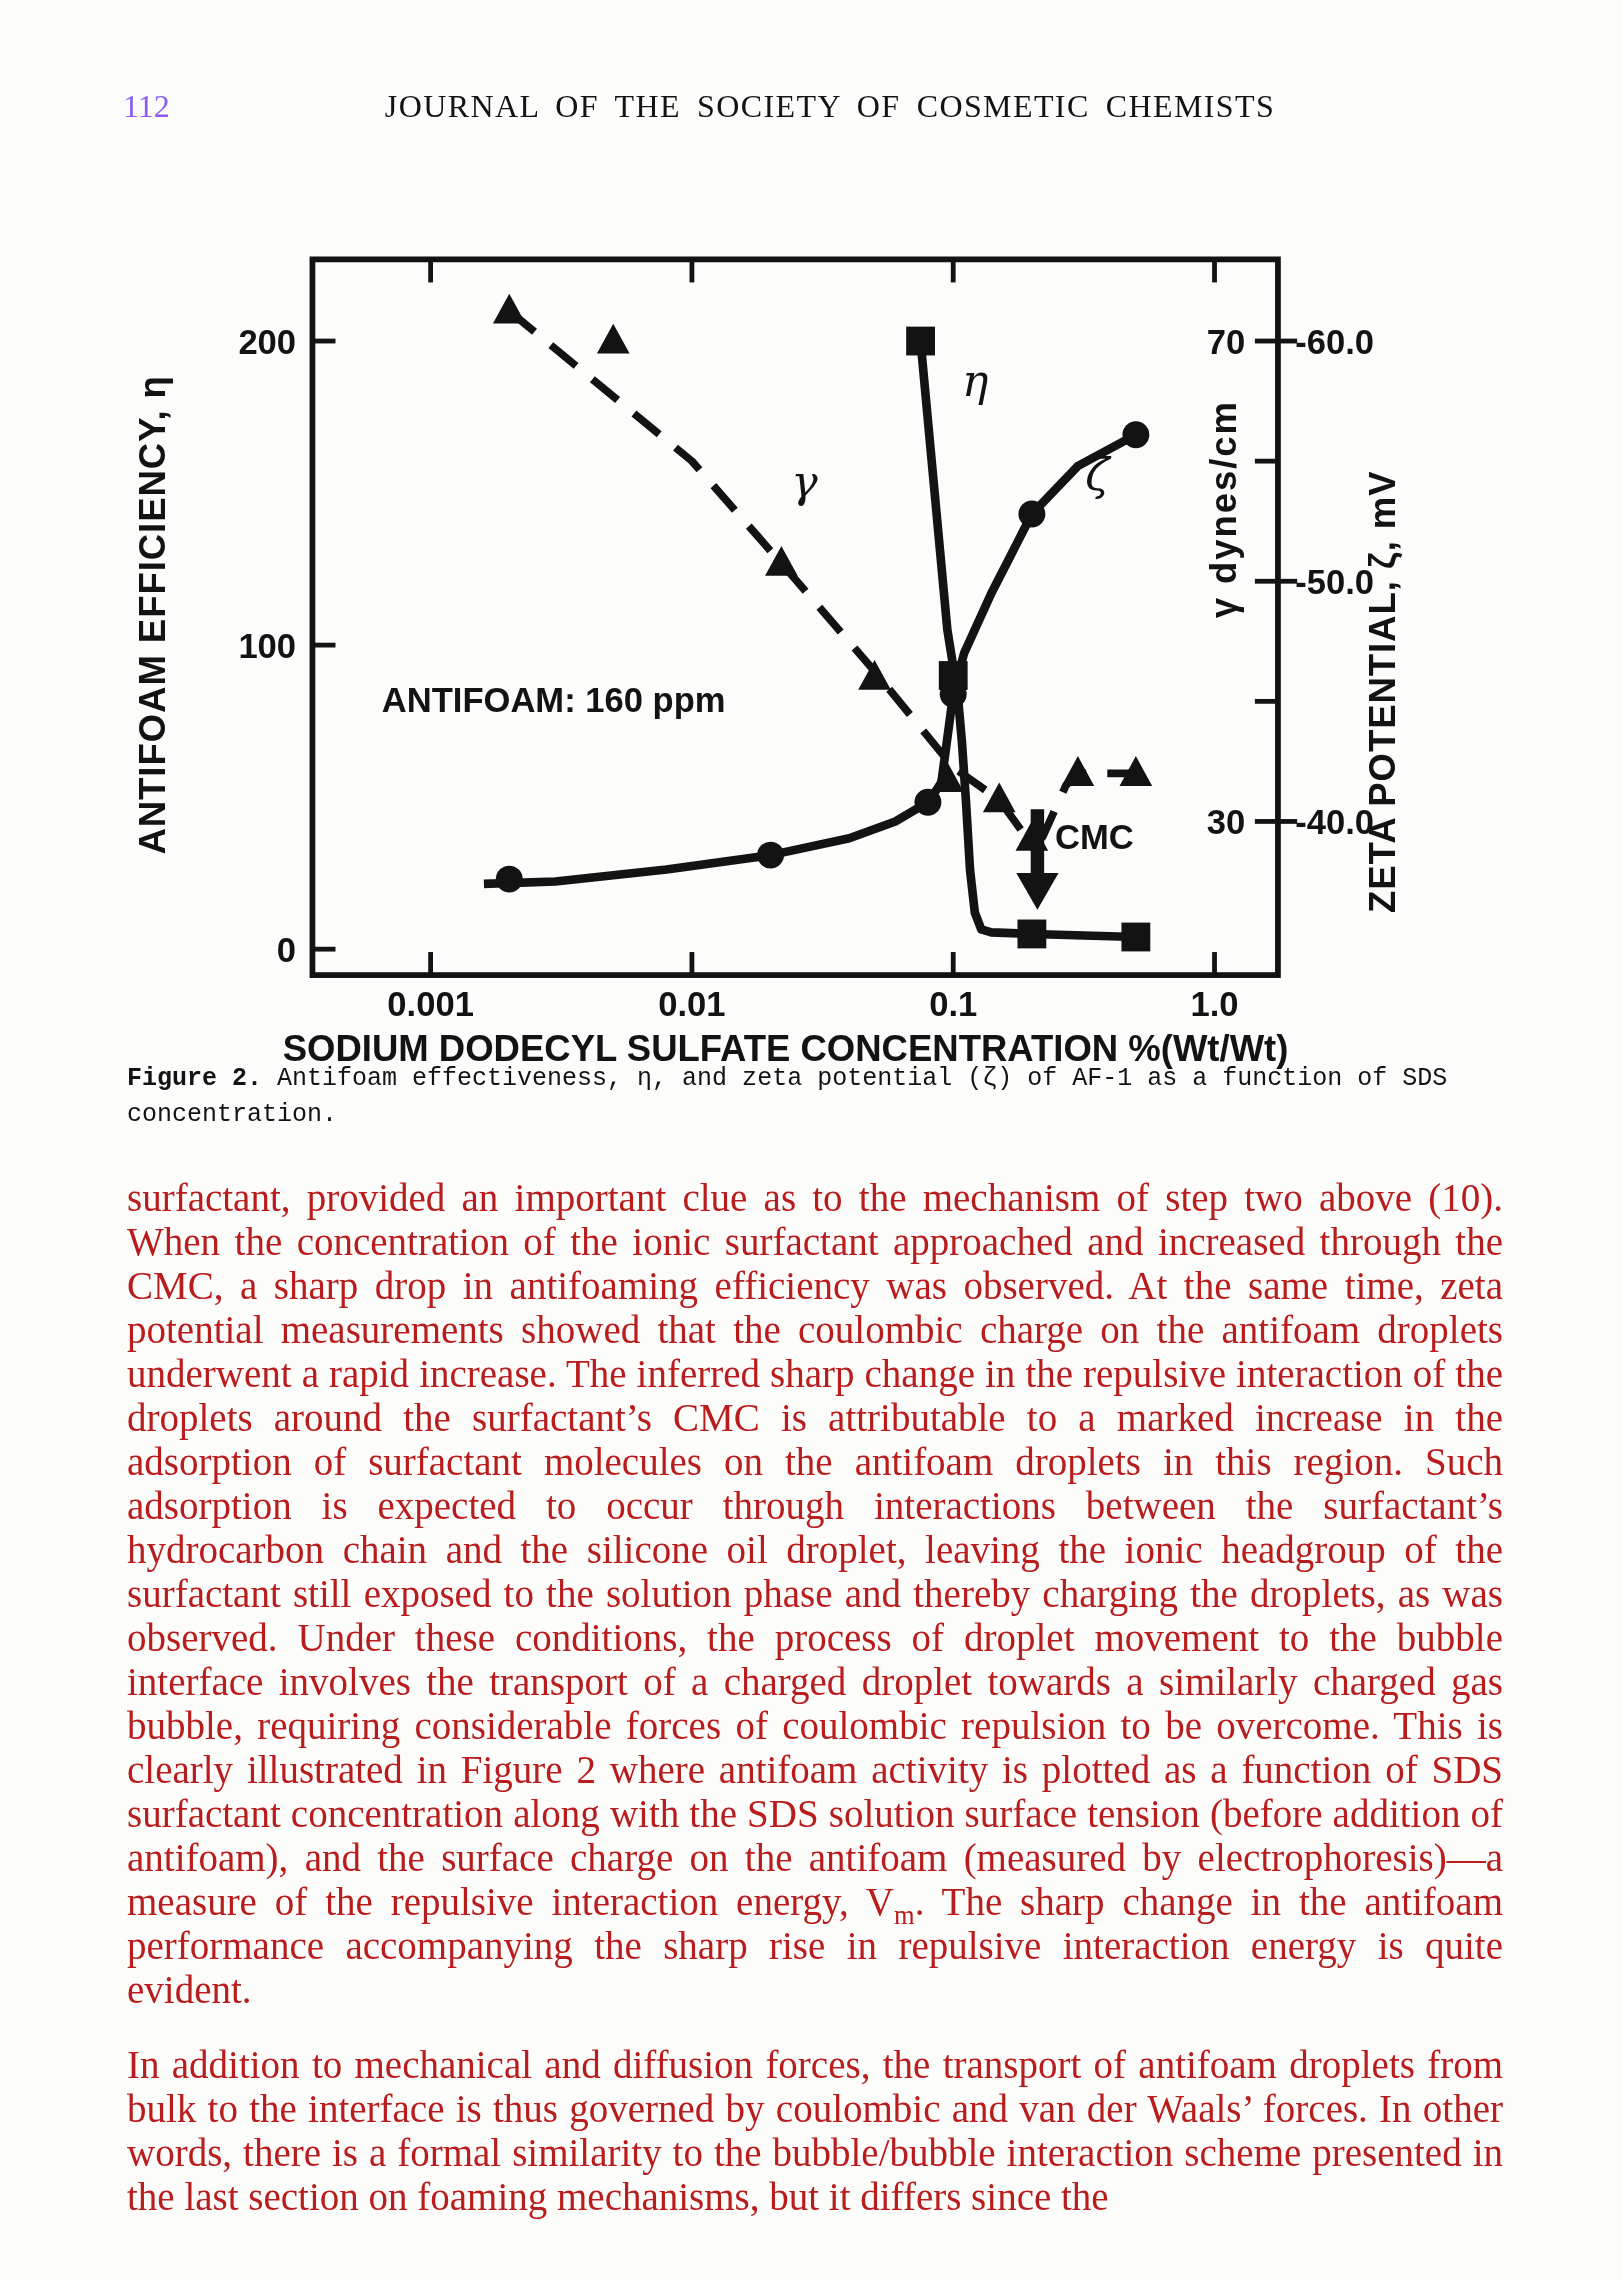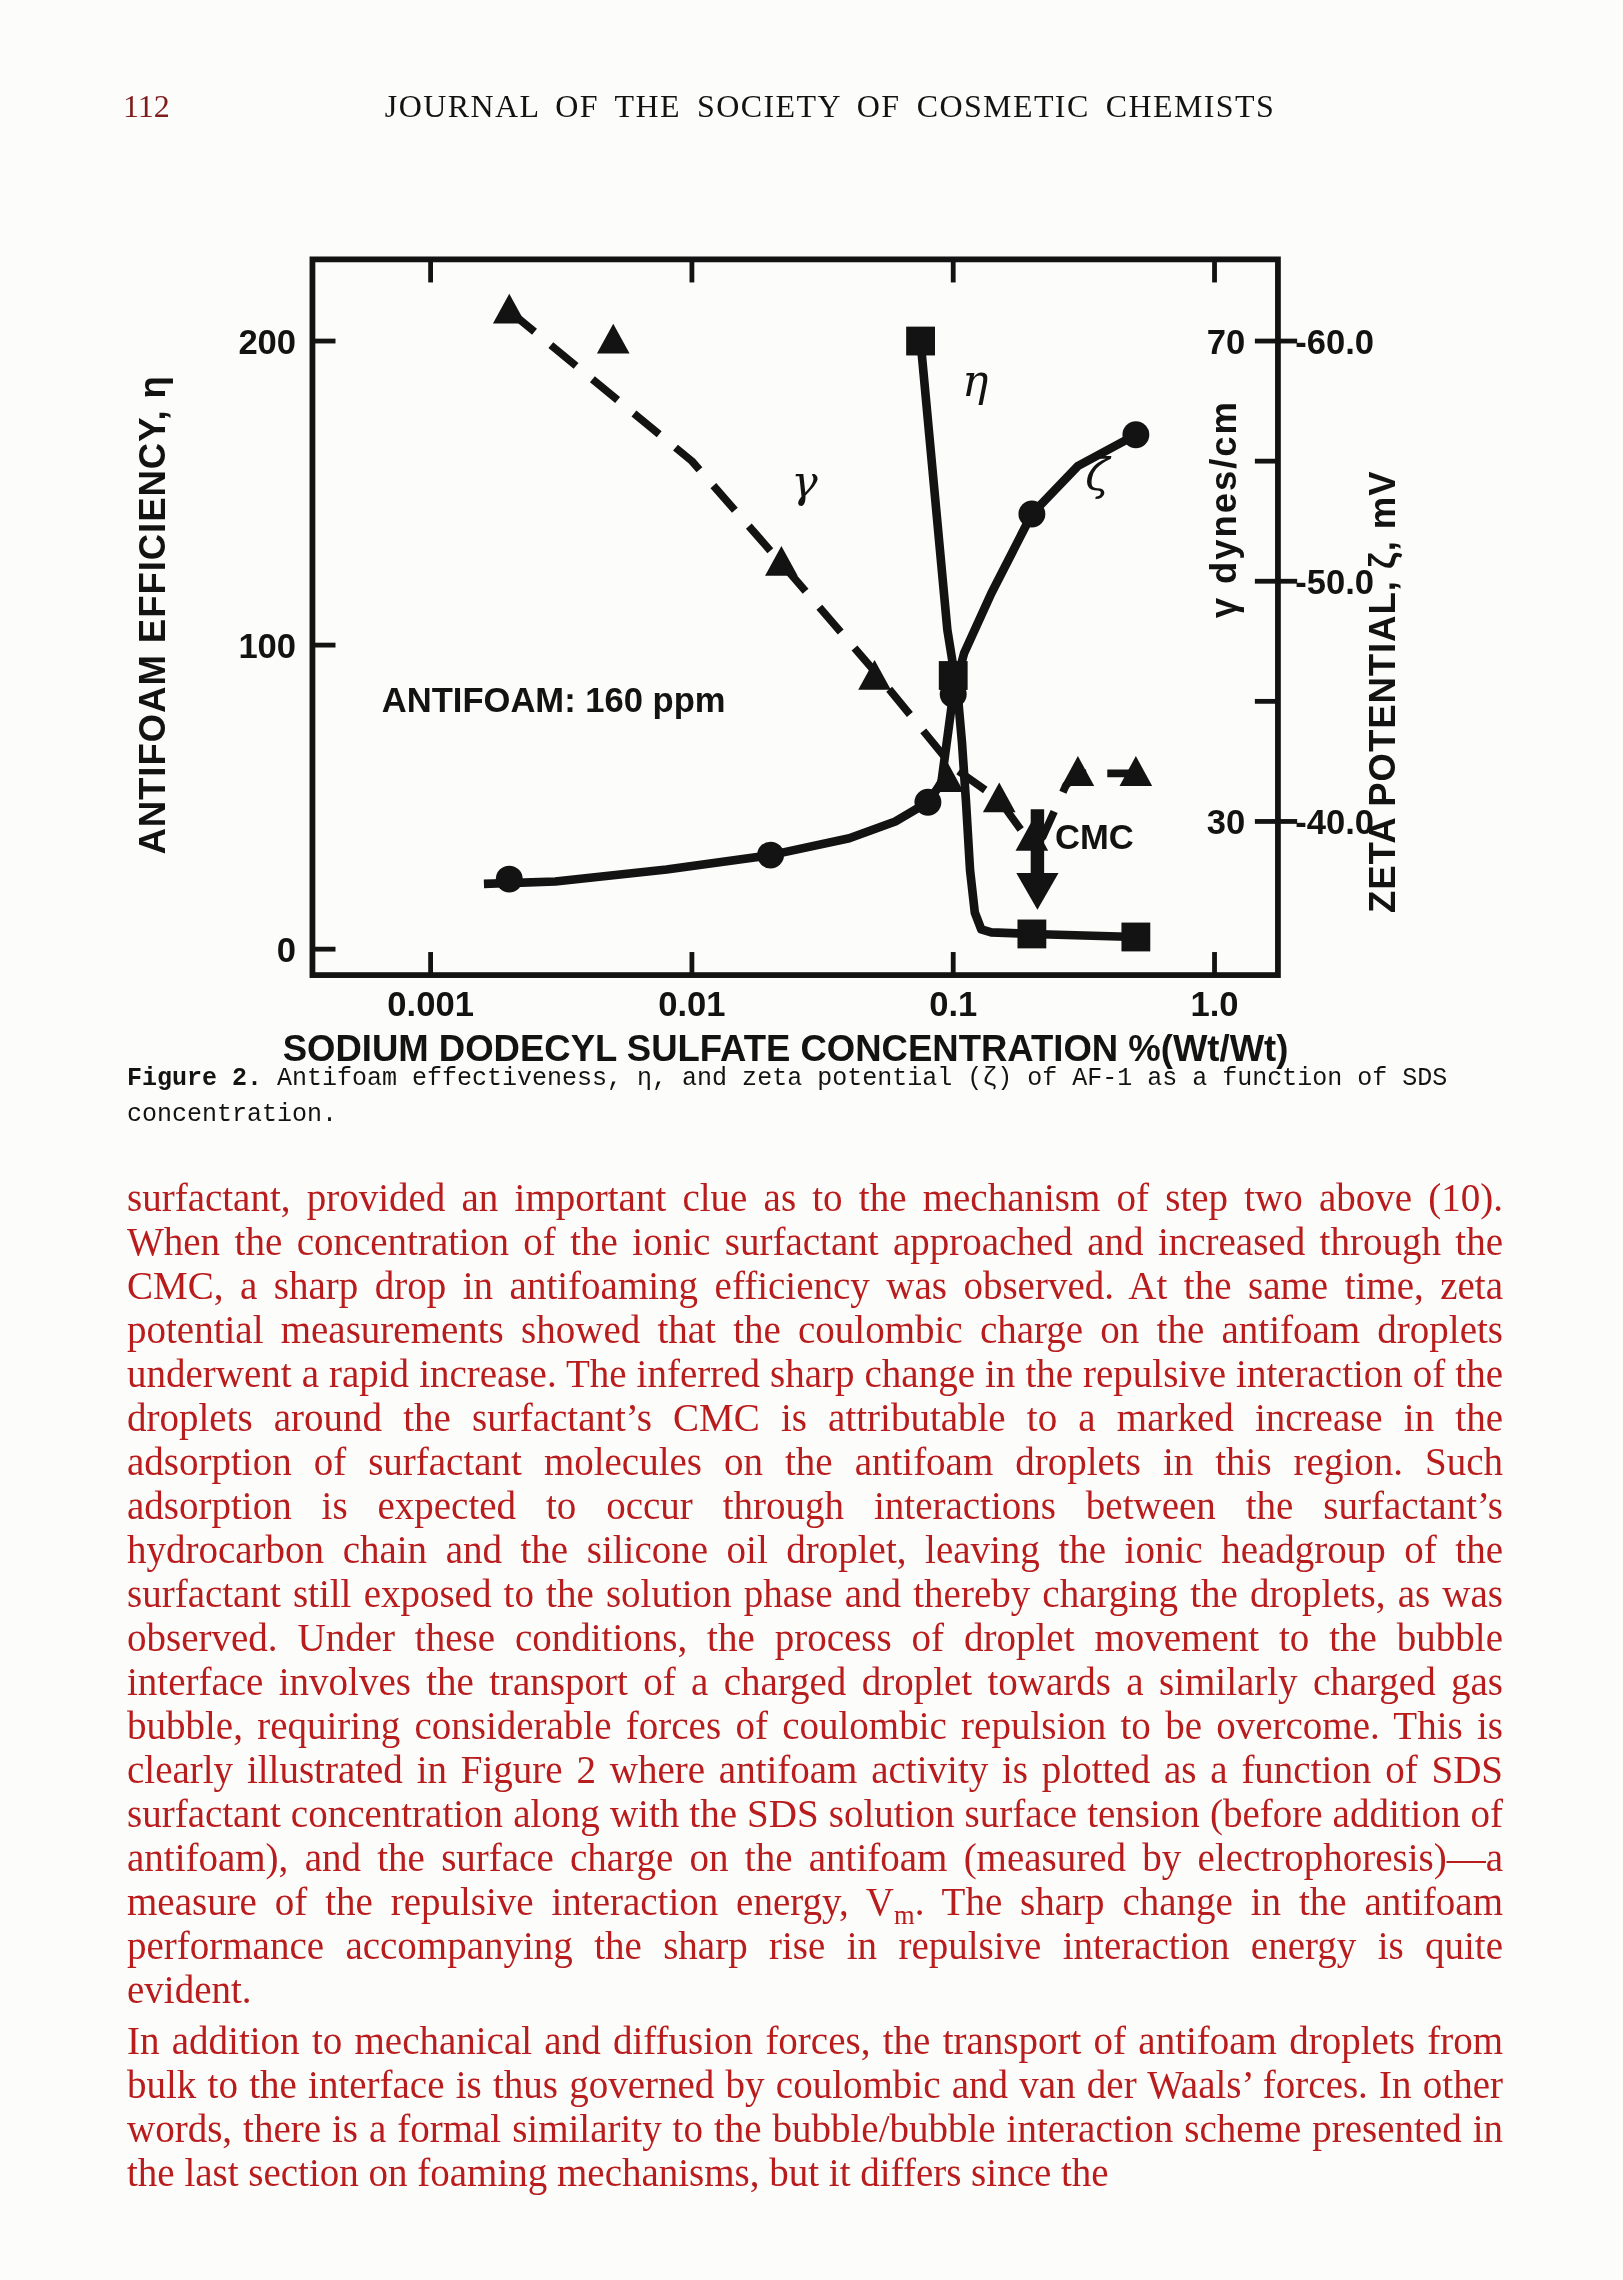--- a/index.html
+++ b/index.html
@@ -7,39 +7,39 @@
     position:relative;
     width:1624px;height:2281px;
     margin:0 auto;
     background:#fcfcfa;
     color:#131313;
     overflow:hidden;
   }
   .header{position:absolute;top:88px;left:0;width:100%;height:42px;}
   .page-number{
     position:absolute;left:123px;top:0;
-    font-family:"Liberation Serif",serif;font-size:32px;color:#7f1d1d;
+    font-family:"Liberation Serif",serif;font-size:32px;color:#8b5cf6;
   }
   .journal-title{
     position:absolute;left:18px;top:0;width:100%;text-align:center;
     font-family:"Liberation Serif",serif;font-size:32px;letter-spacing:1.4px;word-spacing:6.7px;color:#131313;
   }
   #chart-svg{position:absolute;top:0;left:0;}
   .caption{
     position:absolute;top:1061px;left:127px;width:1326px;
     font-family:Liberation Mono, monospace;font-size:25px;line-height:36px;color:#131313;
   }
   .cap-label{font-weight:bold;}
   .body-text{
     position:absolute;top:1176px;left:127px;width:1376px;
     font-family:"Liberation Serif",serif;font-size:39px;line-height:44px;
     text-align:justify;color:#b91c1c;
   }
   .body-text p{margin:0;padding:0;}
-  .body-text p + p{margin-top:7px;}
+  .body-text p + p{margin-top:31px;}
   .body-text sub{font-size:0.68em;line-height:0;}
   svg text{fill:#131313;}
   .axis-num{font-family:"Liberation Sans",sans-serif;font-weight:700;font-size:36px;}
   .axis-title{font-family:"Liberation Sans",sans-serif;font-weight:700;font-size:38px;}
   .curve-label{font-family:"DejaVu Serif",serif;font-style:italic;font-size:46px;}
 </style>
 </head>
 <body>
 
 <div class="page">

